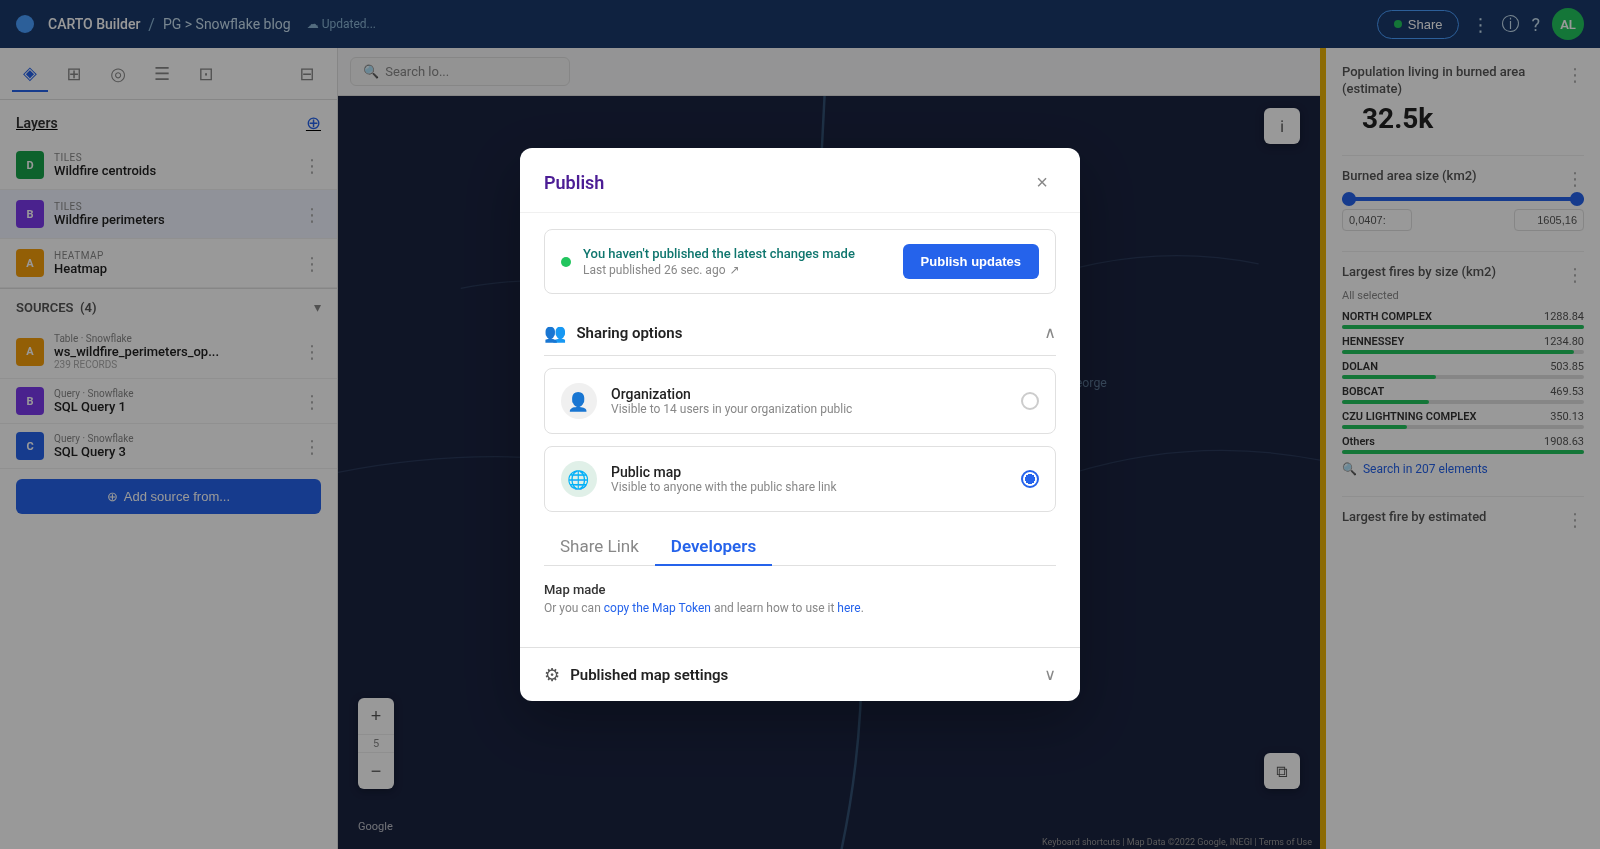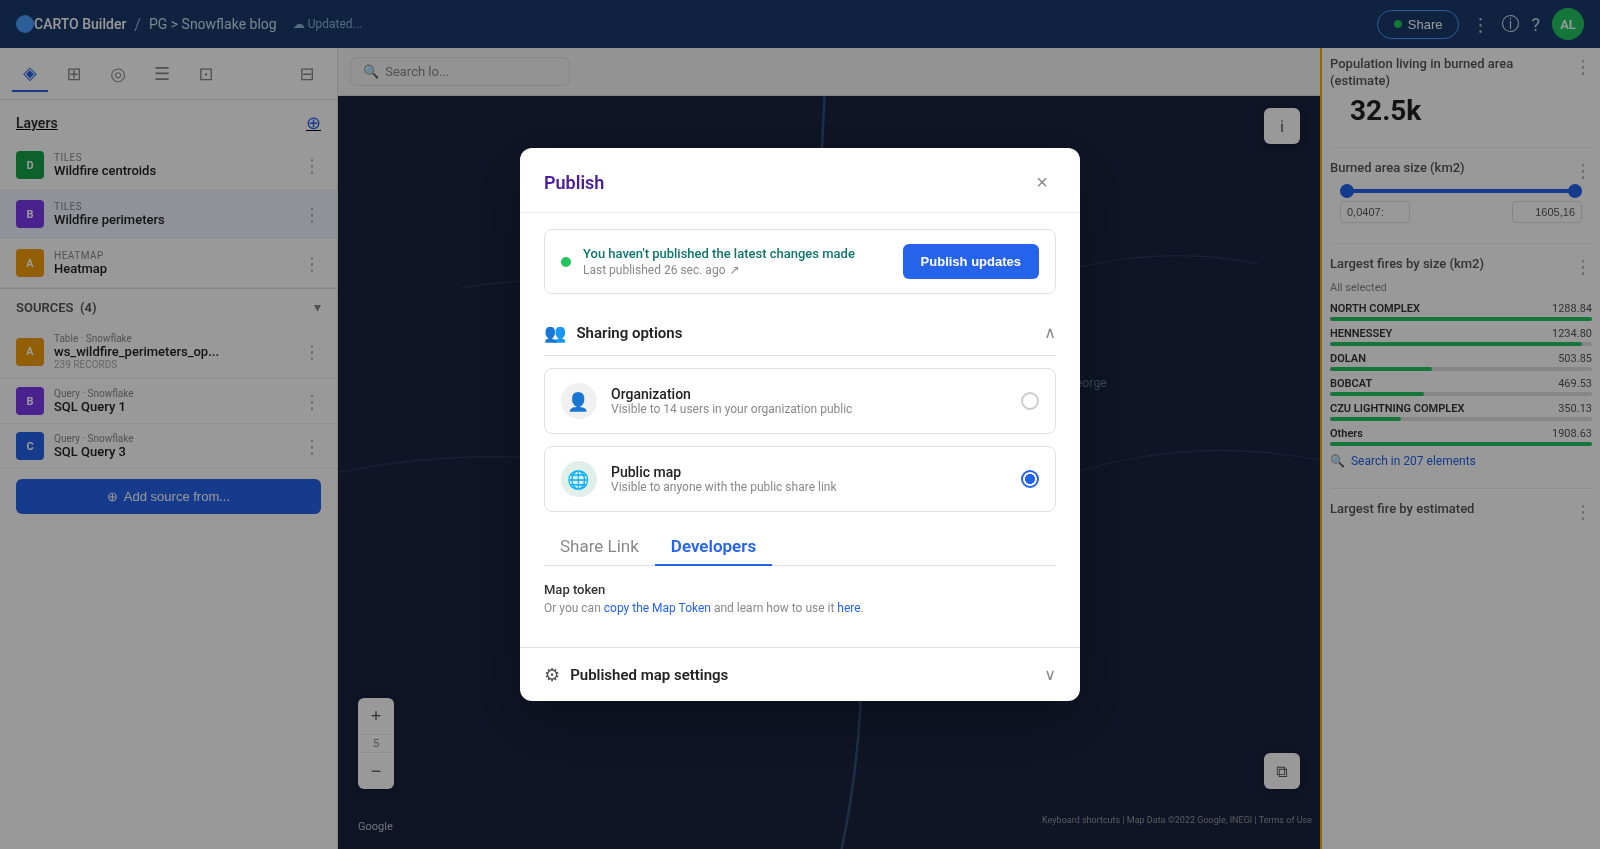--- a/index.html
+++ b/index.html
@@ -8,21 +8,21 @@
     
     .topbar {
       background: #1a3a6b;
       height: 48px;
       display: flex;
       align-items: center;
       padding: 0 16px;
       position: relative;
       z-index: 10;
     }
-    .topbar-logo { display: flex; align-items: center; gap: 0; }
+    .topbar-logo { display: flex; align-items: center; gap: 14px; }
     .topbar-logo-dot { width: 18px; height: 18px; background: #4a9eff; border-radius: 50%; }
     .topbar-title { color: white; font-size: 14px; font-weight: 500; }
     .topbar-sep { color: #8ab4d4; margin: 0 8px; }
     .topbar-project { color: #c8dff0; font-size: 14px; }
     .topbar-cloud { color: #8ab4d4; font-size: 12px; margin-left: 16px; }
     .topbar-right { margin-left: auto; display: flex; align-items: center; gap: 12px; }
     .share-btn { background: #1a3a6b; border: 1.5px solid #4a9eff; color: white; padding: 6px 16px; border-radius: 20px; font-size: 13px; cursor: pointer; display: flex; align-items: center; gap: 6px; }
     .share-btn-dot { width: 8px; height: 8px; background: #22c55e; border-radius: 50%; }
     .topbar-icon { color: #c8dff0; font-size: 18px; cursor: pointer; }
     .avatar { width: 32px; height: 32px; background: #22c55e; border-radius: 50%; display: flex; align-items: center; justify-content: center; color: white; font-size: 13px; font-weight: 600; }
@@ -178,40 +178,40 @@
       width: 36px; height: 36px; display: flex; align-items: center; justify-content: center;
       cursor: pointer; font-size: 16px; color: #555; z-index: 2;
     }
     .map-info-btn {
       position: absolute; top: 60px; right: 20px;
       background: white; border-radius: 6px; box-shadow: 0 2px 8px rgba(0,0,0,0.3);
       width: 36px; height: 36px; display: flex; align-items: center; justify-content: center;
       cursor: pointer; font-size: 16px; color: #555; z-index: 2;
     }
     .map-google { position: absolute; bottom: 16px; left: 20px; font-size: 11px; color: #fff; opacity: 0.7; z-index: 2; }
-    .map-copyright { position: absolute; bottom: 24px; right: 8px; font-size: 9px; color: #999; z-index: 2; }
+    .map-copyright { position: absolute; bottom: 2px; right: 8px; font-size: 9px; color: #999; z-index: 2; }
 
     
     .right-panel {
       width: 280px;
       background: #fff;
-      border-left: 2px solid #eab308;
-      padding: 8px;
+      border-left: 6px solid #eab308;
+      padding: 16px;
       overflow-y: auto;
       flex-shrink: 0;
     }
     .right-section { margin-bottom: 20px; }
     .right-section-header { display: flex; align-items: flex-start; justify-content: space-between; margin-bottom: 4px; }
     .right-section-title { font-size: 13px; color: #555; font-weight: 500; line-height: 1.3; flex: 1; }
     .right-section-more { color: #aaa; font-size: 18px; cursor: pointer; margin-left: 8px; }
     .right-stat { font-size: 28px; font-weight: 700; color: #222; margin-bottom: 8px; margin-left: 20px; }
     .right-divider { border: none; border-top: 1px solid #eee; margin: 12px 0; }
 
     
-    .slider-container { margin: 8px 10px; }
+    .slider-container { margin: 8px 0; }
     .slider-track { height: 4px; background: #e0e0e0; border-radius: 2px; position: relative; margin: 8px 0; }
     .slider-fill { height: 4px; background: #2563eb; border-radius: 2px; width: 100%; }
     .slider-thumb-left { position: absolute; left: 0; top: -5px; width: 14px; height: 14px; background: #2563eb; border-radius: 50%; }
     .slider-thumb-right { position: absolute; right: 0; top: -5px; width: 14px; height: 14px; background: #2563eb; border-radius: 50%; }
     .slider-inputs { display: flex; justify-content: space-between; }
     .slider-input { border: 1px solid #e0e0e0; border-radius: 4px; padding: 4px 6px; font-size: 11px; color: #555; width: 70px; }
 
     
     .bar-list { margin-top: 8px; }
     .bar-item { margin-bottom: 6px; }
@@ -641,21 +641,21 @@
         <div class="option-radio selected"></div>
       </div>
 
       <div class="link-tabs">
         <div class="link-tab">Share Link</div>
         <div class="link-tab active">Developers</div>
       </div>
 
 
       <div class="map-token-section">
-        <div class="map-token-label">Map token</div>
+        <div class="map-token-label">Map made</div>
         <div class="map-token-desc">
           Or you can <a href="#">copy the Map Token</a> and learn how to use it <a href="#">here</a>.
         </div>
       </div>
     </div>
 
     <div class="settings-section">
       <div class="settings-header">
         <div class="settings-title-row">
           <span class="settings-icon">⚙</span>

